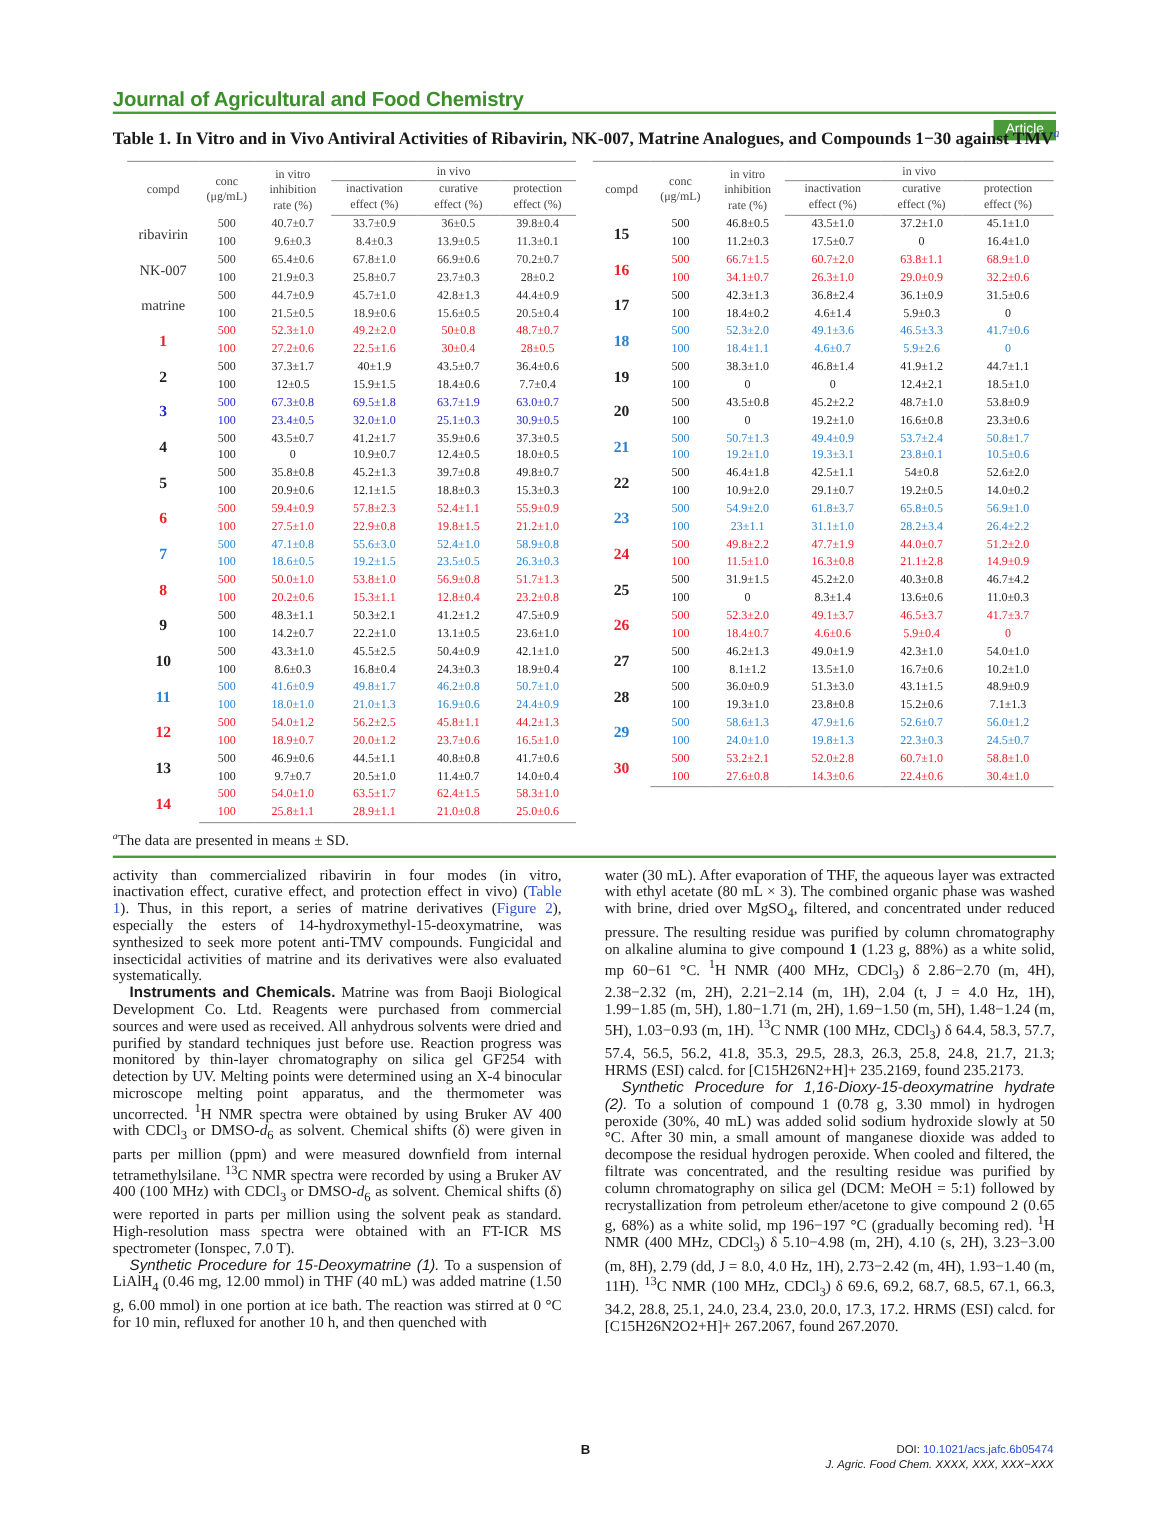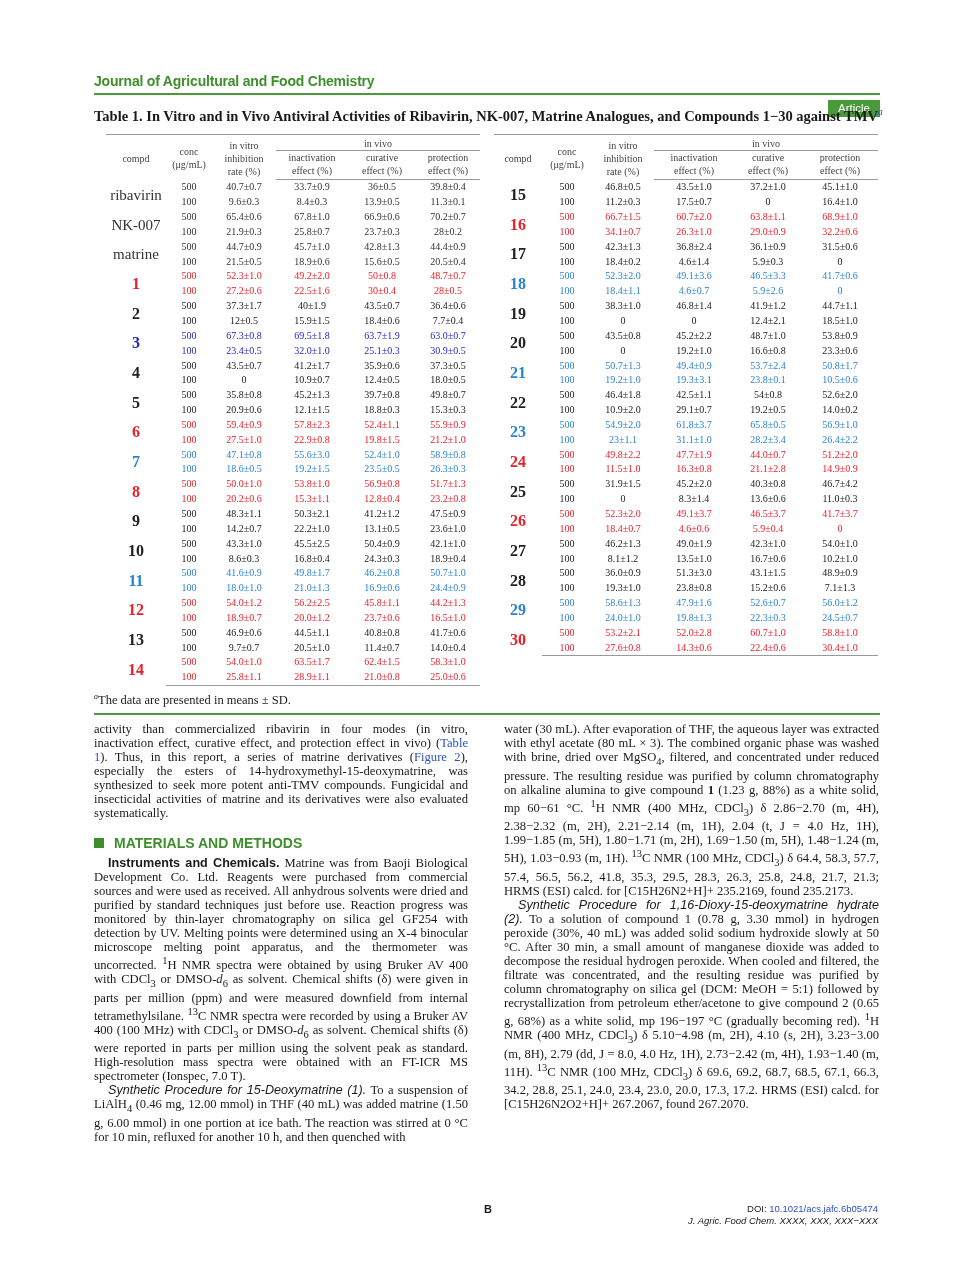--- a/index.html
+++ b/index.html
@@ -1,38 +1,38 @@
 <!DOCTYPE html>
 <html><head>
 <meta charset="utf-8">
 <style>
   html, body { margin: 0; padding: 0; background: #ffffff; }
   body { width: 972px; height: 1273px; position: relative; overflow: hidden;
          font-family: "Liberation Serif", serif; color: #1a1a1a; }
   .journal-header { position: absolute; left: 94px; top: 73px; width: 786px; height: 20px;
          border-bottom: 2px solid #4a9a3a; }
   .journal-name { position: absolute; left: 0; top: 0; font-family: "Liberation Sans", sans-serif;
-         font-size: 14px; font-weight: bold; color: #3d8f2c; letter-spacing: -0.2px; }
+         font-size: 17px; font-weight: bold; color: #3d8f2c; letter-spacing: -0.2px; }
   .article-badge { position: absolute; right: 0; top: 1px; background: #4a9a3a; color: #fff;
          font-family: "Liberation Sans", sans-serif; font-size: 11.5px; padding: 2px 10px 3px; margin-top: 26px; }
   .table-title { position: absolute; left: 94px; top: 106px; font-size: 14.5px; font-weight: bold;
          white-space: nowrap; }
   .table-title sup { color: #2a50c8; font-style: italic; font-weight: normal; font-size: 10px; }
 
   .tbl { position: absolute; top: 134px; border-collapse: collapse; font-size: 10px;
          color: #333; }
   .tbl.left { left: 106px; width: 374px; }
   .tbl.right { left: 494px; width: 384px; }
   .tbl th { font-weight: normal; color: #444; line-height: 13px; padding: 0; text-align: center; }
   .tbl thead tr.top th { border-top: 1.5px solid #999; padding-top: 2px; }
   .tbl thead tr.sub th { border-bottom: 1.5px solid #999; padding-bottom: 2px; }
   .tbl th.invivo-h { border-bottom: 1px solid #999; }
   .tbl td { text-align: center; padding: 0; height: 14.85px; line-height: 14px; }
-  .tbl td.cmp { font-weight: bold; font-size: 16px; }
-  .tbl td.cmp.plain { font-weight: normal; font-size: 15px; color: #333; }
+  .tbl td.cmp { font-weight: bold; font-size: 13px; }
+  .tbl td.cmp.plain { font-weight: normal; font-size: 12px; color: #333; }
   .tbl tbody tr:last-child td { border-bottom: 1.5px solid #999; }
   .c-red { color: #e8202a; }
   .c-blue { color: #2a82d0; }
   .c-dblue { color: #2226c8; }
   .c-black { color: #222; }
 
   .footnote { position: absolute; left: 94px; top: 692px; font-size: 12.5px; }
   .footnote sup { font-style: italic; font-size: 8px; }
   .divider { position: absolute; left: 94px; top: 713px; width: 786px; height: 0;
              border-top: 2.5px solid #4a9a3a; }
@@ -611,21 +611,20 @@
         <td class="c-red">30.4±1.0</td>
       </tr>
     </tbody>
 </table>
 
 <div class="footnote"><sup>a</sup><span>The data are presented in means ± SD.</span></div>
 <div class="divider"></div>
 
 <div class="col left">
   <p><span>activity than commercialized ribavirin in four modes (in vitro, inactivation effect, curative effect, and protection effect in vivo) (</span><span class="link">Table 1</span><span>). Thus, in this report, a series of matrine derivatives (</span><span class="link">Figure 2</span><span>), especially the esters of 14-hydroxymethyl-15-deoxy­matrine, was synthesized to seek more potent anti-TMV com­pounds. Fungicidal and insecticidal activities of matrine and its derivatives were also evaluated systematically.</span></p>
-  <div class="section-h"><span class="sq"></span><span>MATERIALS AND METHODS</span></div>
   <p class="indent"><span class="runin">Instruments and Chemicals.</span><span> Matrine was from Baoji Biological Development Co. Ltd. Reagents were purchased from commercial sources and were used as received. All anhydrous solvents were dried and purified by standard techniques just before use. Reaction progress was monitored by thin-layer chromatography on silica gel GF254 with detection by UV. Melting points were determined using an X-4 binocular microscope melting point apparatus, and the thermom­eter was uncorrected. </span><sup>1</sup><span>H NMR spectra were obtained by using Bruker AV 400 with CDCl</span><sub>3</sub><span> or DMSO-</span><i>d</i><sub>6</sub><span> as solvent. Chemical shifts (δ) were given in parts per million (ppm) and were measured downfield from internal tetramethylsilane. </span><sup>13</sup><span>C NMR spectra were recorded by using a Bruker AV 400 (100 MHz) with CDCl</span><sub>3</sub><span> or DMSO-</span><i>d</i><sub>6</sub><span> as solvent. Chemical shifts (δ) were reported in parts per million using the solvent peak as standard. High-resolution mass spectra were obtained with an FT-ICR MS spectrometer (Ionspec, 7.0 T).</span></p>
   <p class="indent"><span class="runin-i">Synthetic Procedure for 15-Deoxymatrine (1).</span><span> To a suspension of LiAlH</span><sub>4</sub><span> (0.46 mg, 12.00 mmol) in THF (40 mL) was added matrine (1.50 g, 6.00 mmol) in one portion at ice bath. The reaction was stirred at 0 °C for 10 min, refluxed for another 10 h, and then quenched with</span></p>
 </div>
 
 <div class="col right">
   <p><span>water (30 mL). After evaporation of THF, the aqueous layer was extracted with ethyl acetate (80 mL × 3). The combined organic phase was washed with brine, dried over MgSO</span><sub>4</sub><span>, filtered, and concentrated under reduced pressure. The resulting residue was purified by column chromatography on alkaline alumina to give compound </span><b>1</b><span> (1.23 g, 88%) as a white solid, mp 60−61 °C. </span><sup>1</sup><span>H NMR (400 MHz, CDCl</span><sub>3</sub><span>) δ 2.86−2.70 (m, 4H), 2.38−2.32 (m, 2H), 2.21−2.14 (m, 1H), 2.04 (t, J = 4.0 Hz, 1H), 1.99−1.85 (m, 5H), 1.80−1.71 (m, 2H), 1.69−1.50 (m, 5H), 1.48−1.24 (m, 5H), 1.03−0.93 (m, 1H). </span><sup>13</sup><span>C NMR (100 MHz, CDCl</span><sub>3</sub><span>) δ 64.4, 58.3, 57.7, 57.4, 56.5, 56.2, 41.8, 35.3, 29.5, 28.3, 26.3, 25.8, 24.8, 21.7, 21.3; HRMS (ESI) calcd. for [C15H26N2+H]+ 235.2169, found 235.2173.</span></p>
   <p class="indent"><span class="runin-i">Synthetic Procedure for 1,16-Dioxy-15-deoxymatrine hydrate (2).</span><span> To a solution of compound 1 (0.78 g, 3.30 mmol) in hydrogen peroxide (30%, 40 mL) was added solid sodium hydroxide slowly at 50 °C. After 30 min, a small amount of manganese dioxide was added to decompose the residual hydrogen peroxide. When cooled and filtered, the filtrate was concentrated, and the resulting residue was purified by column chromatography on silica gel (DCM: MeOH = 5:1) followed by recrystallization from petroleum ether/acetone to give compound 2 (0.65 g, 68%) as a white solid, mp 196−197 °C (gradually becoming red). </span><sup>1</sup><span>H NMR (400 MHz, CDCl</span><sub>3</sub><span>) δ 5.10−4.98 (m, 2H), 4.10 (s, 2H), 3.23−3.00 (m, 8H), 2.79 (dd, J = 8.0, 4.0 Hz, 1H), 2.73−2.42 (m, 4H), 1.93−1.40 (m, 11H). </span><sup>13</sup><span>C NMR (100 MHz, CDCl</span><sub>3</sub><span>) δ 69.6, 69.2, 68.7, 68.5, 67.1, 66.3, 34.2, 28.8, 25.1, 24.0, 23.4, 23.0, 20.0, 17.3, 17.2. HRMS (ESI) calcd. for [C15H26N2O2+H]+ 267.2067, found 267.2070.</span></p>
 </div>
 
 <div class="page-letter">B</div>

